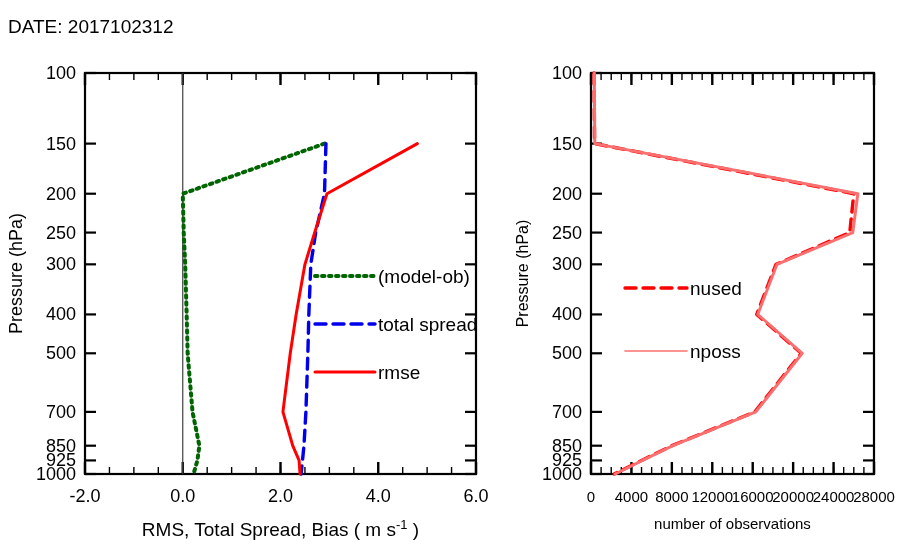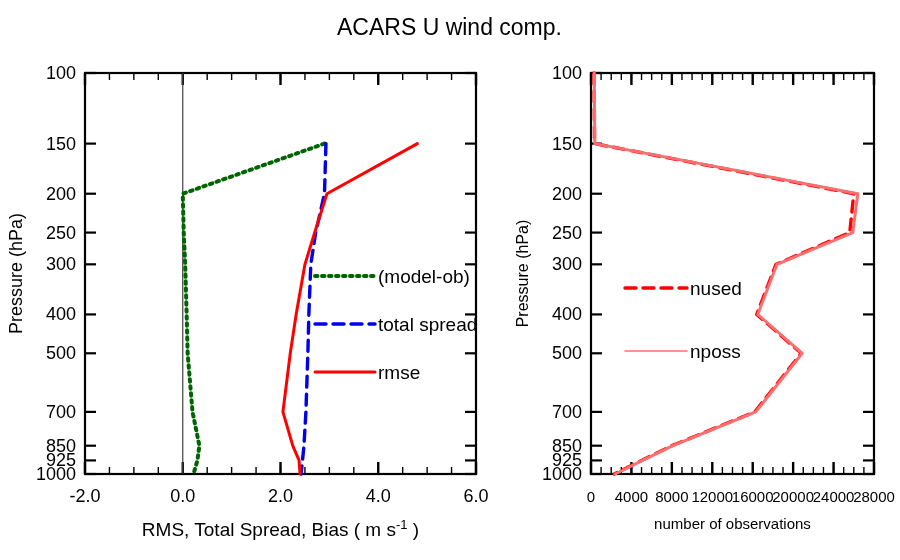--- a/index.html
+++ b/index.html
@@ -10,21 +10,21 @@
   #date-label{left:8px;top:16px;font-size:19px;}
   #main-title{left:337px;top:14px;font-size:23px;}
   svg{position:absolute;left:0;top:0;}
   text{font-family:"Liberation Sans","DejaVu Sans",sans-serif;fill:#000;}
 </style>
 </head>
 <body>
 
 <div id="root">
 
-  <div class="hdr" id="main-title">ACARS U wind comp.</div>
+  <div class="hdr" id="date-label">DATE: 2017102312</div>
 
   <svg id="plot-svg" width="900" height="560" aria-hidden="true">
       <rect x="85" y="73" width="391" height="401" fill="none" stroke="#000000" stroke-width="2.2"></rect>
       <line x1="85" y1="474" x2="85" y2="467" stroke="#000000" stroke-width="1.4"></line>
       <line x1="85" y1="73" x2="85" y2="80" stroke="#000000" stroke-width="1.4"></line>
       <line x1="109.4375" y1="474" x2="109.4375" y2="467" stroke="#000000" stroke-width="1.4"></line>
       <line x1="109.4375" y1="73" x2="109.4375" y2="80" stroke="#000000" stroke-width="1.4"></line>
       <line x1="133.875" y1="474" x2="133.875" y2="467" stroke="#000000" stroke-width="1.4"></line>
       <line x1="133.875" y1="73" x2="133.875" y2="80" stroke="#000000" stroke-width="1.4"></line>
       <line x1="158.3125" y1="474" x2="158.3125" y2="467" stroke="#000000" stroke-width="1.4"></line>

